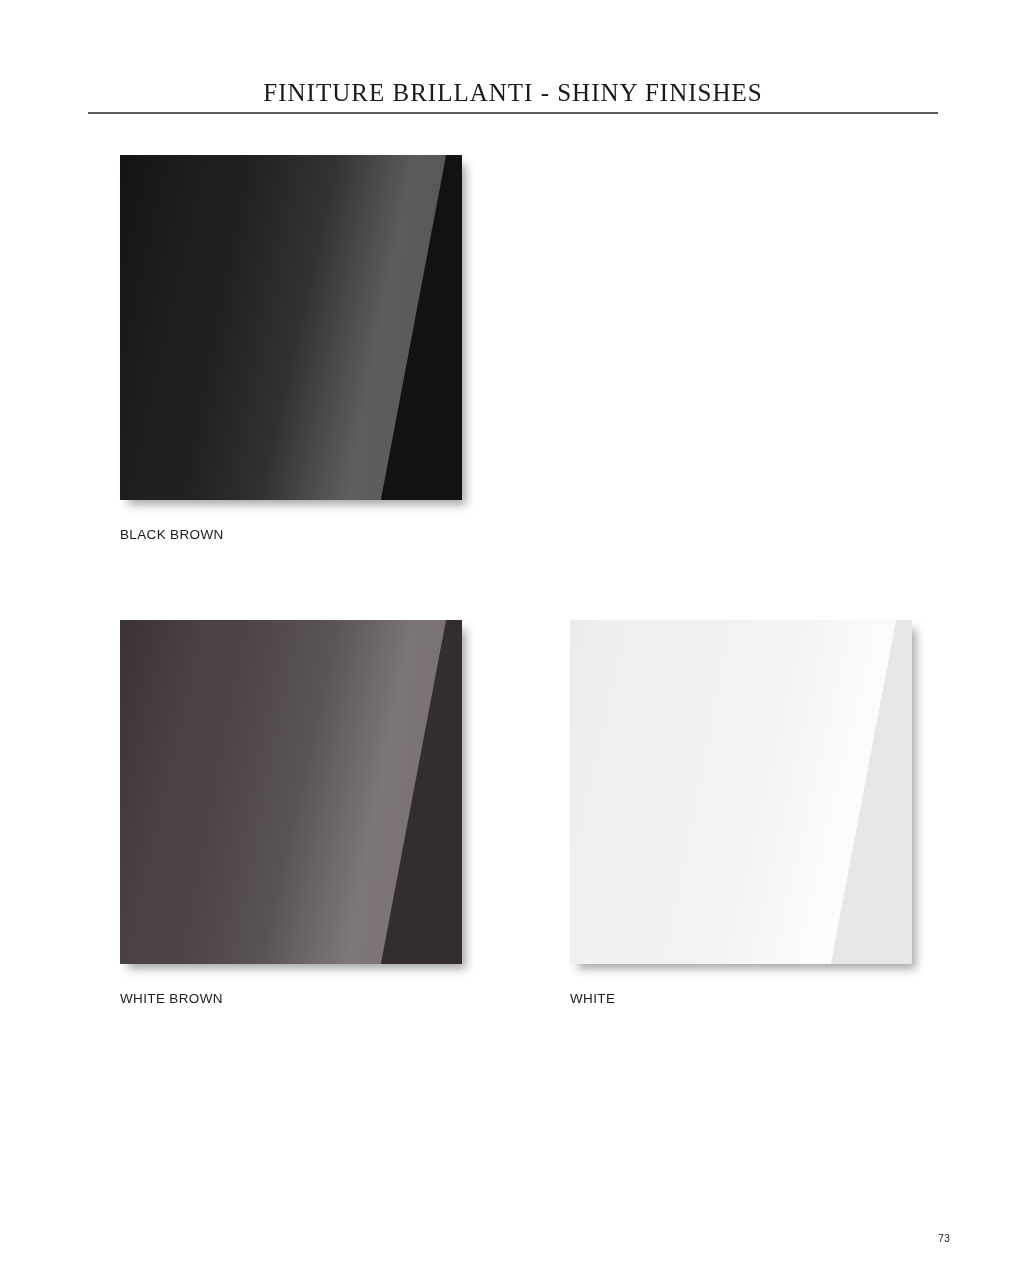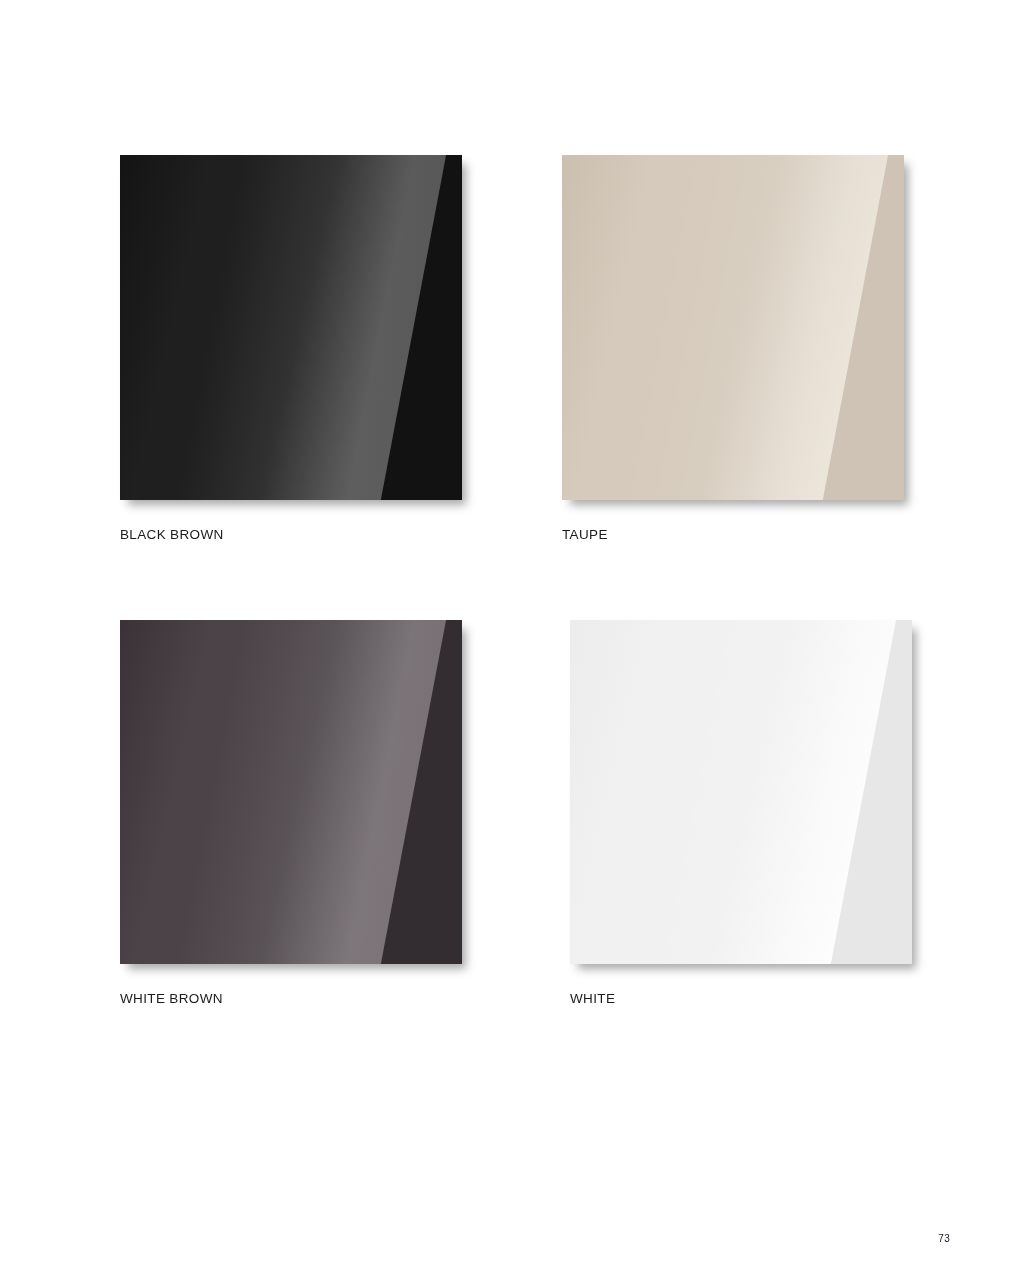--- a/index.html
+++ b/index.html
@@ -114,40 +114,36 @@
     letter-spacing: 0.3px;
   }
 </style>
 </head>
 <body>
 
 
 
 <div class="page">
 
+  <div class="header">
+    <div class="page-title">FINITURE BRILLANTI - SHINY FINISHES</div>
+    <div class="title-rule"></div>
+  </div>
 
   <div class="grid">
 
     <div class="swatch-cell cell-r1c1">
       <div class="swatch" id="sw0">
         <div class="base" style="background: linear-gradient(103deg, rgb(20, 20, 20) 0%, rgb(31, 31, 31) 22%, rgb(31, 31, 31) 52%, rgb(85, 85, 85) 86%, rgb(85, 85, 85) 100%);"></div>
         <div class="gloss" style="background: linear-gradient(101deg, rgba(255, 255, 255, 0) 30%, rgba(255, 255, 255, 0.1) 56%, rgba(255, 255, 255, 0.16) 72%, rgba(255, 255, 255, 0.02) 88%, rgba(255, 255, 255, 0) 100%);"></div>
         <div class="band" style="background: rgb(18, 18, 18); clip-path: polygon(83% 0%, 100% 0%, 100% 100%, 63% 100%);"></div>
       </div>
       <div class="swatch-label">BLACK BROWN</div>
     </div>
 
-    <div class="swatch-cell cell-r1c2">
-      <div class="swatch" id="sw1">
-        <div class="base" style="background: linear-gradient(103deg, rgb(203, 192, 176) 0%, rgb(213, 202, 187) 22%, rgb(213, 202, 187) 52%, rgb(238, 231, 220) 86%, rgb(238, 231, 220) 100%);"></div>
-        <div class="gloss" style="background: linear-gradient(101deg, rgba(255, 255, 255, 0) 30%, rgba(255, 255, 255, 0.1) 56%, rgba(255, 255, 255, 0.16) 72%, rgba(255, 255, 255, 0.02) 88%, rgba(255, 255, 255, 0) 100%);"></div>
-        <div class="band" style="background: rgb(206, 195, 180); clip-path: polygon(83% 0%, 100% 0%, 100% 100%, 63% 100%);"></div>
-      </div>
-      <div class="swatch-label">TAUPE</div>
-    </div>
 
     <div class="swatch-cell cell-r2c1">
       <div class="swatch" id="sw2">
         <div class="base" style="background: linear-gradient(103deg, rgb(58, 50, 54) 0%, rgb(75, 67, 71) 22%, rgb(75, 67, 71) 52%, rgb(118, 109, 114) 86%, rgb(118, 109, 114) 100%);"></div>
         <div class="gloss" style="background: linear-gradient(101deg, rgba(255, 255, 255, 0) 30%, rgba(255, 255, 255, 0.1) 56%, rgba(255, 255, 255, 0.16) 72%, rgba(255, 255, 255, 0.02) 88%, rgba(255, 255, 255, 0) 100%);"></div>
         <div class="band" style="background: rgb(51, 44, 48); clip-path: polygon(83% 0%, 100% 0%, 100% 100%, 63% 100%);"></div>
       </div>
       <div class="swatch-label">WHITE BROWN</div>
     </div>
 

